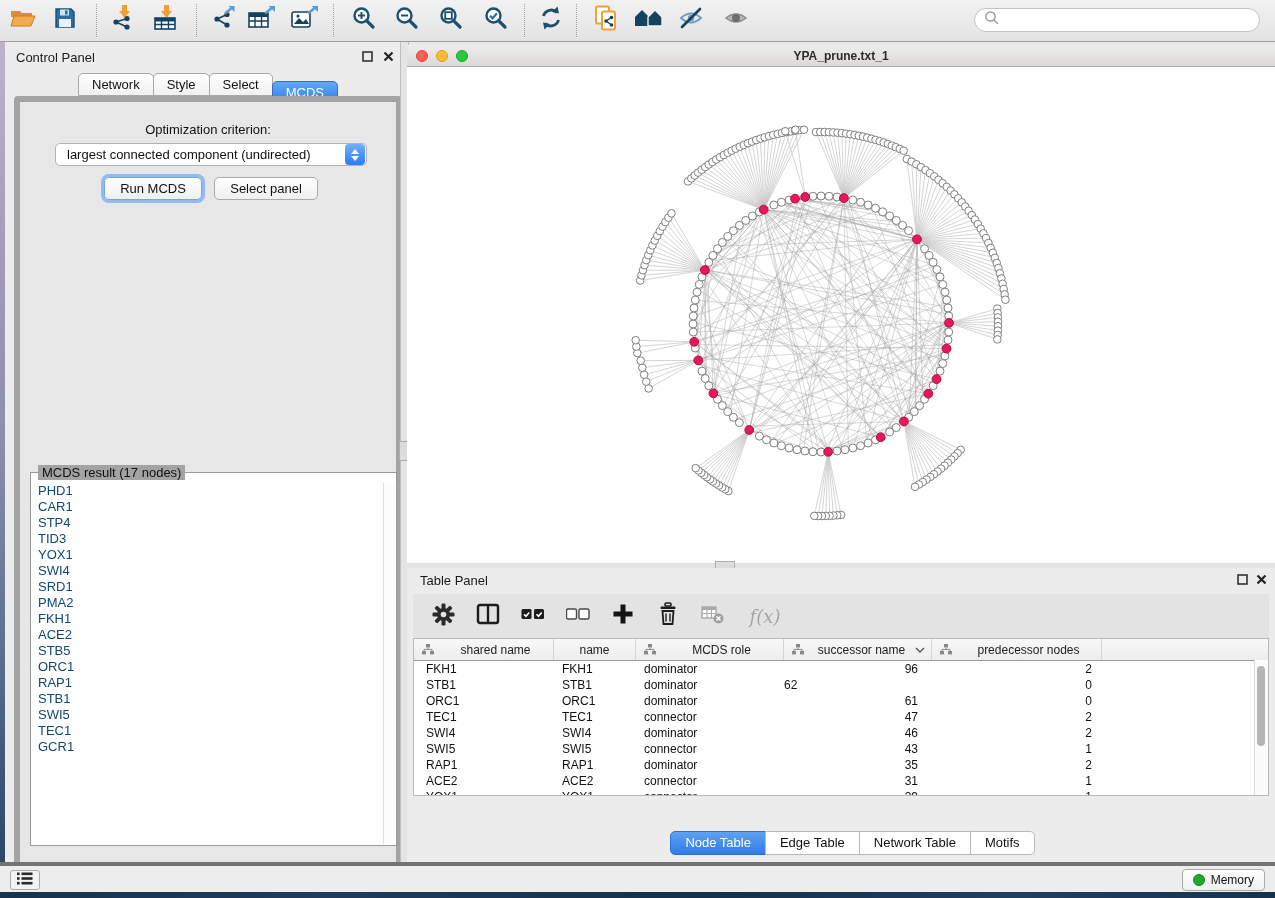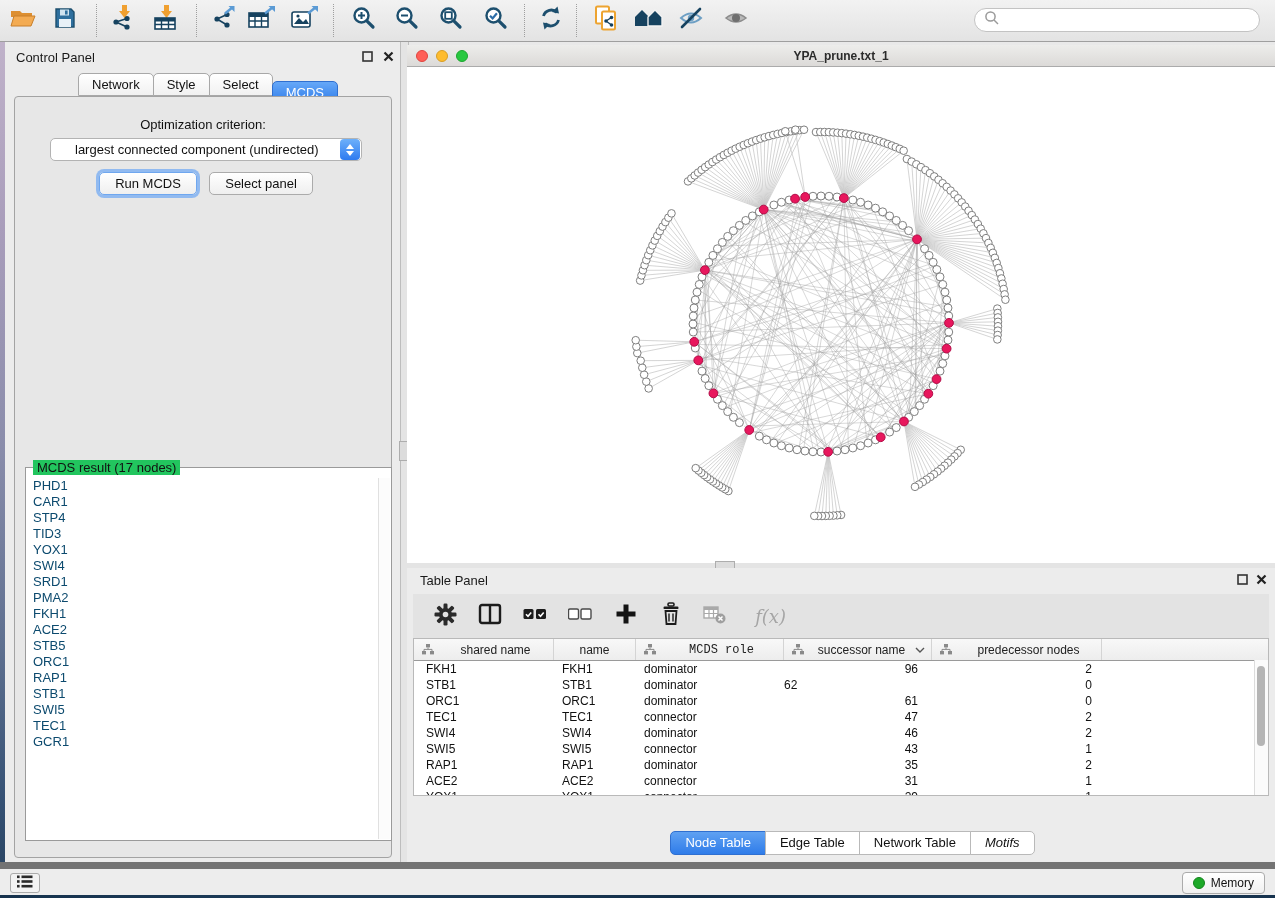--- a/index.html
+++ b/index.html
@@ -14,64 +14,64 @@
   
   .leftstrip{left:0;top:41px;width:5px;height:847px;background:linear-gradient(180deg,#c0b2ca 0%,#a99dbb 22%,#8a8dab 48%,#5d6f8f 72%,#355174 90%,#27425f 100%);}
   .bottomstrip{left:0;top:888px;width:1275px;height:10px;background:linear-gradient(90deg,#16324d,#1e3d5a 25%,#14304a 55%,#20405f 80%,#16324d);border-top:1px solid #0d2036;}
   
   .cpanel{left:5px;top:41px;width:395px;height:821px;background:#ececec;}
   .panel-title{font-size:13px;color:#1a1a1a;}
   .winbtn{width:12px;height:12px;display:flex;align-items:center;justify-content:center;}
   .cp-tabs{left:74px;top:32px;display:flex;}
   .tab{height:21px;line-height:21px;padding:0 13px;font-size:13px;background:linear-gradient(#ffffff,#f1f1f1);border:1px solid #a8a8a8;border-radius:5px 5px 0 0;margin-left:-1px;color:#111;}
   .tab.active{background:linear-gradient(#66a8f8,#2f7ce9);border-color:#2f6fd0;color:#fff;margin-top:8px;}
-  .cp-body{left:9px;top:55px;width:376px;height:760px;background:#e7e7e7;border:1px solid #a3a3a3;border-radius:4px;}
+  .cp-body{left:9px;top:55px;width:376px;height:760px;background:#e7e7e7;border:6px solid #a3a3a3;border-radius:4px;}
   .opt-label{width:100%;text-align:center;top:20px;font-size:13px;color:#111;}
   .dropdown{left:35px;top:41px;width:312px;height:23px;background:#fff;border:1px solid #b3b3b3;border-radius:5px;display:flex;align-items:center;box-sizing:border-box;}
-  .dropdown .val{flex:1;font-size:13px;padding-left:24px;color:#111;white-space:nowrap;}
+  .dropdown .val{flex:1;font-size:13px;padding-left:11px;color:#111;white-space:nowrap;}
   .dd-stepper{width:20px;height:21px;border-radius:4px;background:linear-gradient(#6db0fa,#2e7bf0);margin-right:1px;display:flex;flex-direction:column;align-items:center;justify-content:center;gap:2px;}
   .arr-up{width:0;height:0;border-left:4px solid transparent;border-right:4px solid transparent;border-bottom:5px solid #fff;}
   .arr-dn{width:0;height:0;border-left:4px solid transparent;border-right:4px solid transparent;border-top:5px solid #fff;}
   .btn{height:23px;background:linear-gradient(#ffffff,#efefef);border:1px solid #ababab;border-radius:5px;font-size:13px;color:#111;display:flex;align-items:center;justify-content:center;box-sizing:border-box;}
   .btn.focusring{box-shadow:0 0 0 3px rgba(88,157,246,.6);border-color:#6fa7ef;}
   .fieldset{left:10px;top:370px;width:365px;height:372px;border:1px solid #9a9a9a;background:#fff;}
-  .fieldset .legend{position:absolute;top:-8px;left:7px;background:#22c55e;padding:0 4px;font-size:13px;color:#111;}
+  .fieldset .legend{position:absolute;top:-8px;left:7px;background:#a3a3a3;padding:0 4px;font-size:13px;color:#111;}
   .mcds-list{position:absolute;left:1px;top:10px;right:12px;bottom:1px;overflow:hidden;padding-left:6px;}
   .mcds-item{font-size:13px;line-height:16px;color:#0c4a6e;}
   .list-track{position:absolute;top:10px;right:1px;width:11px;bottom:1px;background:#fcfcfc;border-left:1px solid #e0e0e0;}
   
   .vsplit{left:400px;top:41px;width:7px;height:821px;background:#e4e4e4;border-left:1px solid #bdbdbd;border-right:1px solid #bdbdbd;}
   .vgrab{left:-2px;top:400px;width:8px;height:18px;background:#dcdcdc;border:1px solid #adadad;}
   .hsplit{left:407px;top:563px;width:868px;height:5px;background:#e4e4e4;}
   .hgrab{left:308px;top:-2px;width:18px;height:8px;background:#dcdcdc;border:1px solid #adadad;}
   
   .netwin{left:407px;top:45px;width:868px;height:518px;background:#fff;}
   .net-titlebar{left:0;top:0;width:868px;height:21px;background:linear-gradient(#ededeb,#dcdad8);border-bottom:1px solid #ababab;display:flex;align-items:center;}
   .tlight{width:12px;height:12px;border-radius:50%;margin-left:9px;}
   .net-title{position:absolute;left:0;width:100%;text-align:center;font-size:12px;font-weight:bold;color:#2b2b2b;}
   .netcanvas{left:0;top:21px;width:868px;height:497px;}
   
   .tpanel{left:407px;top:568px;width:868px;height:294px;background:#ececec;}
   .tp-toolbar{left:6px;top:26px;width:856px;height:44px;background:#e3e3e3;display:flex;align-items:center;gap:17px;padding-left:16px;box-sizing:border-box;}
-  .tp-ico{display:flex;align-items:center;justify-content:flex-end;width:28px;height:28px;}
+  .tp-ico{display:flex;align-items:center;justify-content:center;width:28px;height:28px;}
   .tablebox{left:6px;top:70px;width:856px;height:158px;background:#fff;border:1px solid #b9b9b9;box-sizing:border-box;overflow:hidden;}
   .thead{display:flex;height:21px;background:linear-gradient(#f8f8f8,#ededed);border-bottom:1px solid #9a9a9a;}
   .th{display:flex;align-items:center;font-size:12px;color:#222;border-right:1px solid #d4d4d4;box-sizing:border-box;position:relative;}
   .th .lbl{flex:1;text-align:center;}
   .trow{display:flex;height:16px;align-items:center;}
   .td{font-size:12px;color:#111;box-sizing:border-box;white-space:nowrap;}
   .vscroll{position:absolute;top:21px;right:0;width:13px;bottom:0;background:#fbfbfb;border-left:1px solid #dcdcdc;}
   .vthumb{position:absolute;left:2px;top:6px;width:8px;height:80px;background:#b5b5b5;border-radius:5px;}
   .tp-tabs{left:12px;top:263px;width:868px;display:flex;justify-content:center;}
   .ttab{height:22px;line-height:22px;padding:0 14px;font-size:13px;background:#fff;border:1px solid #b9b9b9;margin-left:-1px;color:#111;}
   .ttab:first-child{border-radius:5px 0 0 5px;}
-  .ttab:last-child{border-radius:0 5px 5px 0;font-style:italic;}
+  .ttab:last-child{border-radius:0 5px 5px 0;}
   .ttab.active{background:linear-gradient(#5fa1f2,#2f7ce9);border-color:#2f6fd0;color:#fff;}
   
-  .statusbar{left:0;top:862px;width:1275px;height:26px;background:#ededed;border-top:7px solid #737373;}
+  .statusbar{left:0;top:862px;width:1275px;height:26px;background:#ededed;border-top:4px solid #737373;}
   .sb-left{left:10px;top:4px;width:28px;height:18px;background:#f3f3f3;border:1px solid #ababab;border-radius:3px;display:flex;align-items:center;justify-content:center;}
   .memorybtn{right:10px;top:3px;height:20px;background:linear-gradient(#ffffff,#f0f0f0);border:1px solid #ababab;border-radius:4px;display:flex;align-items:center;padding:0 10px;gap:6px;font-size:12px;color:#111;}
   .greendot{width:10px;height:10px;border-radius:50%;background:#1da929;border:1px solid #12851c;}
 </style>
 </head>
 <body>
 
 <div class="abs toolbar">
   <div class="abs tbtn" style="left:4px">
       <span><svg width="28" height="24" viewBox="0 0 28 24">
@@ -964,21 +964,21 @@
               <rect x="0" y="7" width="4" height="3.4"></rect>
               <rect x="8" y="7" width="4" height="3.4"></rect>
             </g>
             <path d="M6 3.4v2M2 7V5.4h8V7" stroke="#8a8a8a" fill="none"></path>
           </svg>
           <span class="lbl">shared name</span>
         </div>
         <div class="th" style="width: 82px;">
           <span class="lbl">name</span>
         </div>
-        <div class="th" style="width: 148px; font-family: Liberation Mono, monospace;">
+        <div class="th" style="width: 148px;">
           <svg width="12" height="11" viewBox="0 0 12 11" style="margin:0 4px 0 8px;flex:none">
             <g fill="#8a8a8a">
               <rect x="4" y="0" width="4" height="3.4"></rect>
               <rect x="0" y="7" width="4" height="3.4"></rect>
               <rect x="8" y="7" width="4" height="3.4"></rect>
             </g>
             <path d="M6 3.4v2M2 7V5.4h8V7" stroke="#8a8a8a" fill="none"></path>
           </svg>
           <span class="lbl">MCDS role</span>
         </div>

